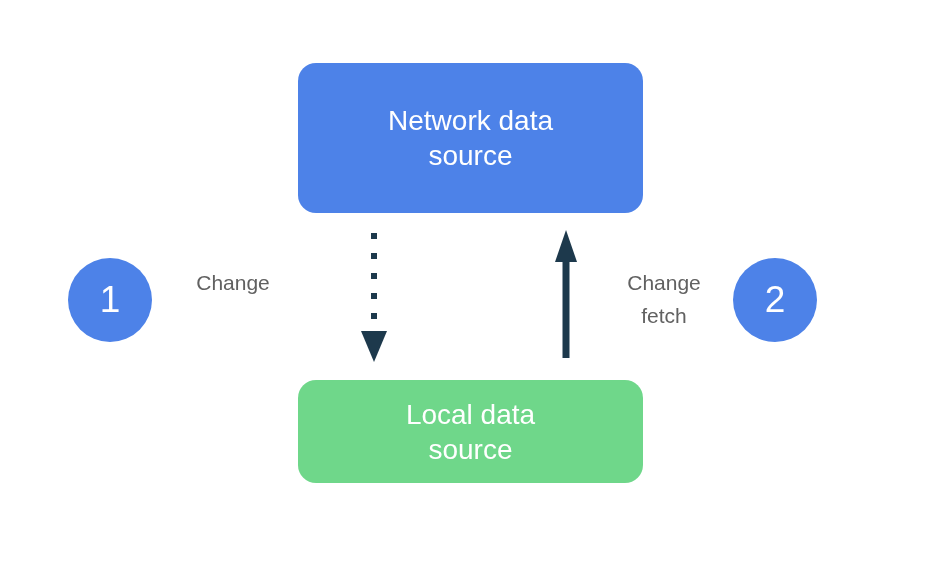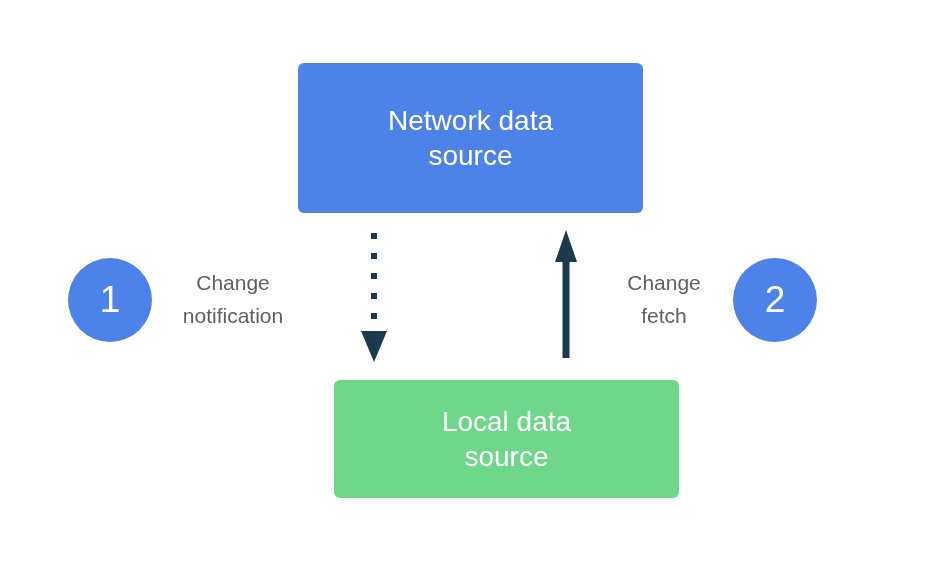--- a/index.html
+++ b/index.html
@@ -12,40 +12,39 @@
     position: relative;
     width: 946px;
     height: 580px;
     background: var(--background, #ffffff);
     overflow: hidden;
   }
   .node-box {
     position: absolute;
     left: 298px;
     width: 345px;
-    border-radius: 6px;
+    border-radius: 18px;
     display: flex;
     flex-direction: column;
     align-items: center;
     justify-content: center;
     color: var(--box_text, #ffffff);
     font-size: 28px;
     line-height: 35px;
     text-align: center;
   }
   .node-box.network {
     top: 63px;
     height: 150px;
     background: var(--network_box, #4d82e8);
   }
   .node-box.local {
     top: 380px;
-    height: 118px;
+    height: 103px;
     background: var(--local_box, #6fd78a);
-    margin-left: 36px;
   }
   .arrows-layer {
     position: absolute;
     left: 0;
     top: 0;
     width: 946px;
     height: 580px;
     pointer-events: none;
   }
   .arrows-layer line {
@@ -113,21 +112,20 @@
   <div class="node-box local">
     <span class="line">Local data</span>
     <span class="line">source</span>
   </div>
 
   <div class="step-circle step-1">
     <span>1</span>
   </div>
   <div class="step-label label-1">
     <span class="line">Change</span>
-    <span class="line">notification</span>
   </div>
 
   <div class="step-label label-2">
     <span class="line">Change</span>
     <span class="line">fetch</span>
   </div>
   <div class="step-circle step-2">
     <span>2</span>
   </div>
 

